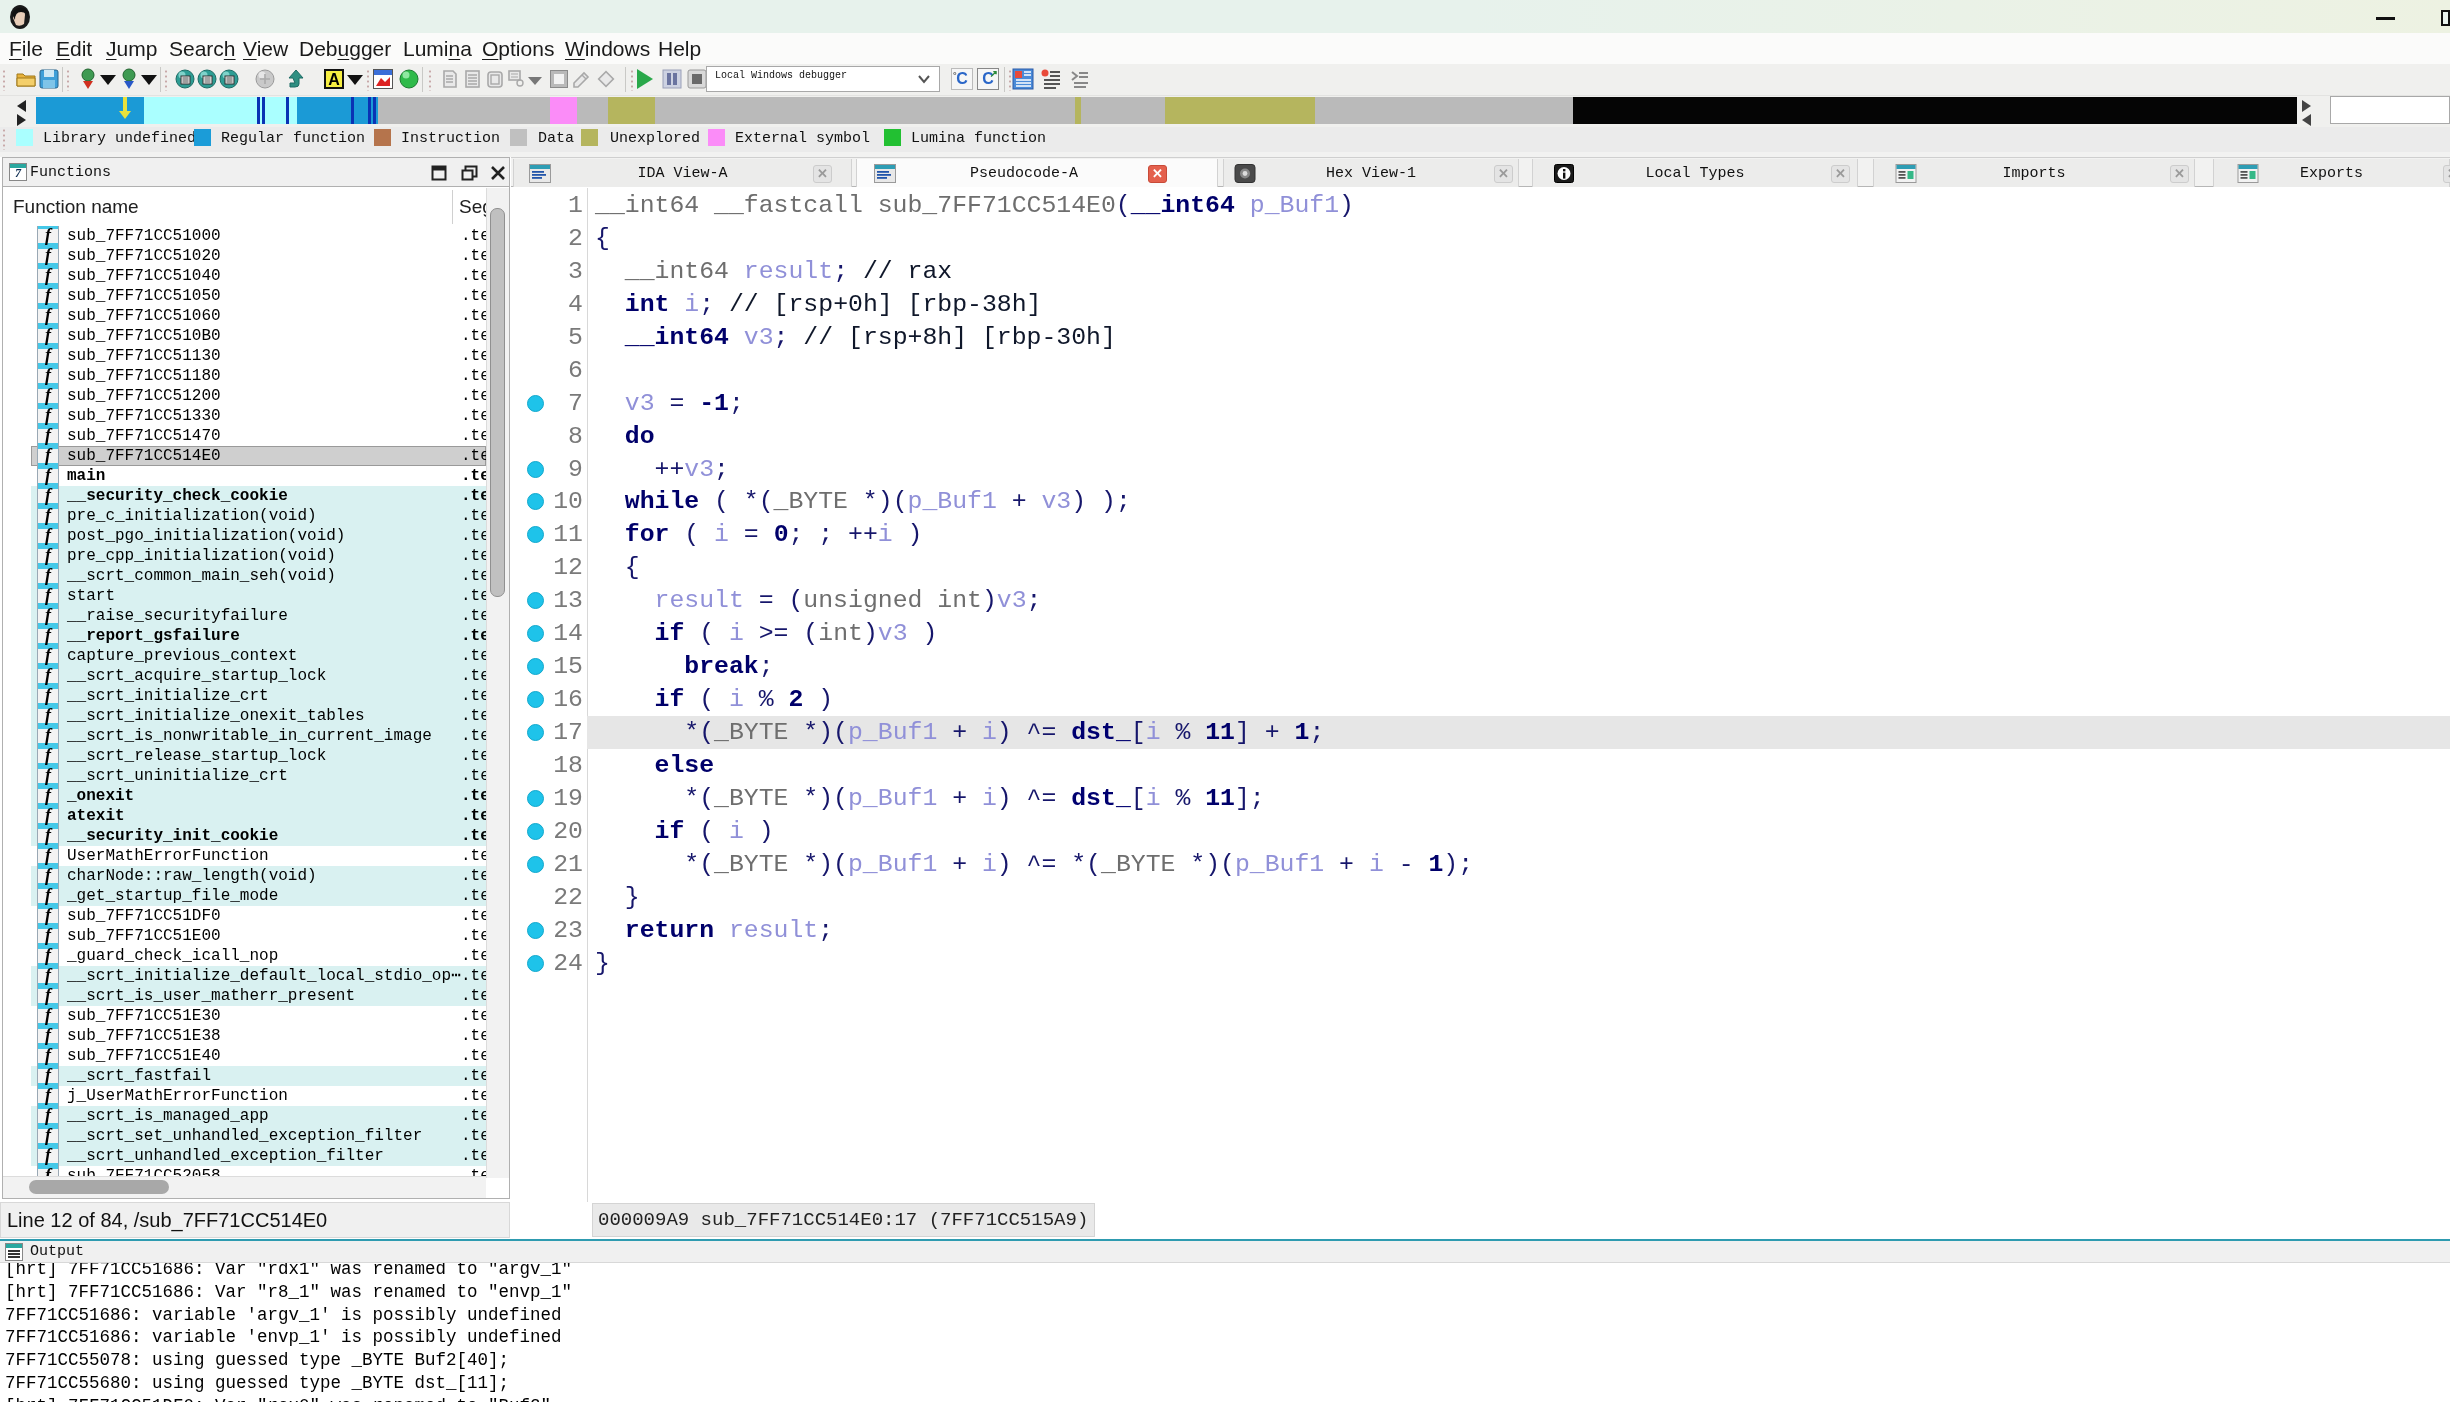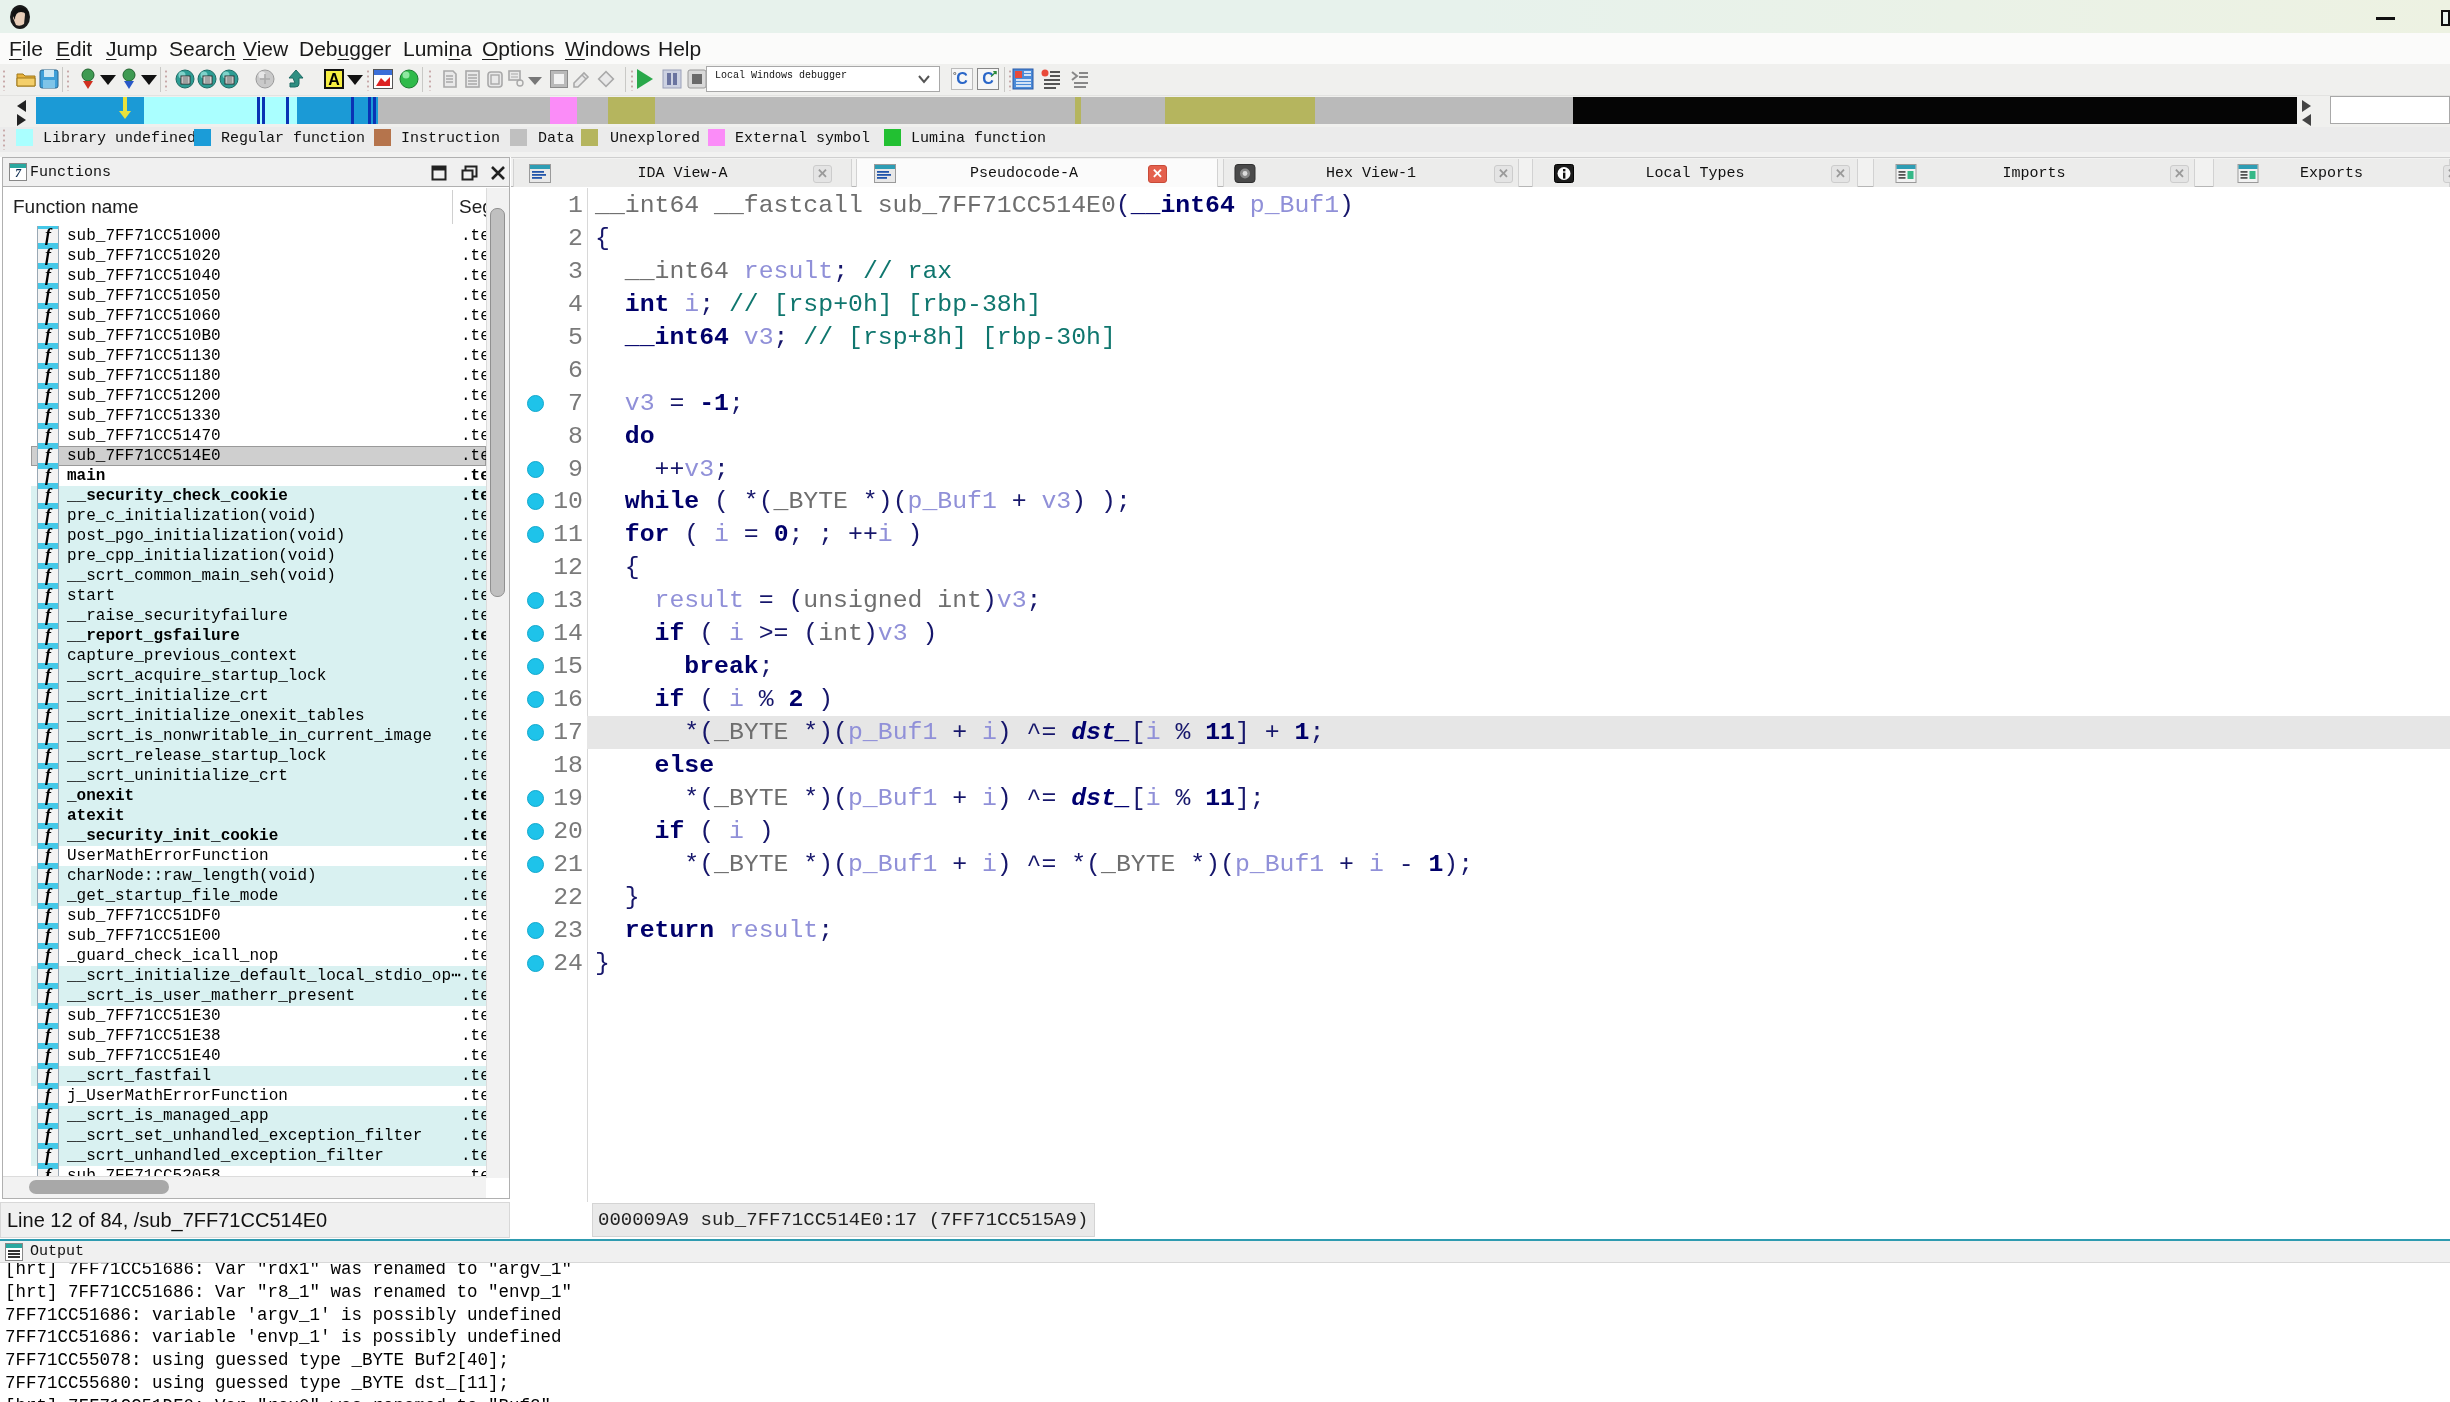--- a/index.html
+++ b/index.html
@@ -82,23 +82,23 @@
      font-family:"Liberation Mono",monospace; font-size:24.8px; line-height:32.94px; color:#16166b; }
   .cl { position:relative; height:32.94px; }
   .cl .num { position:absolute; left:0; width:72px; text-align:right; color:#7a7a7a; }
   .cl .txt { position:absolute; left:84px; white-space:pre; }
   .cl.hl  { background:linear-gradient(to right,transparent 0 76px,#e6e6e6 76px 100%); }
   .bp { position:absolute; left:16px; top:8px; width:17px; height:17px; border-radius:50%;
      background:#1ec3ea; border:1px solid #12a8cc; }
   .k { color:#00006a; font-weight:bold; }
   .g { color:#6e6e6e; }
   .v { color:#9090d8; }
-  .c { color:#0f766e; }
+  .c { color:#0f172a; }
   .n { color:#00006a; font-weight:bold; }
-  .d { color:#000070; font-weight:bold;font-style:italic; }
+  .d { color:#000070; font-weight:bold; }
 
   
   #statusrow { position:absolute; left:0; top:1202px; width:2450px; height:37px; background:#ffffff; }
   #statusleft { position:absolute; left:0; top:0; width:510px; height:36px; background:#f0f0f0; border:1px solid #d8d8d8;
      font-size:20px; color:#111; }
   #statusleft span { position:absolute; left:6px; top:6px; }
   #statusright { position:absolute; left:592px; top:1px; height:34px; background:#e9e9e9; border:1px solid #d4d4d4;
      font-family:"Liberation Mono",monospace; font-size:19px; color:#222; }
   #statusright span { position:relative; top:5px; padding:0 6px 0 5px; }
   #tealline { position:absolute; left:0; top:1239px; width:2450px; height:2px; background:#2e9bb0; }

